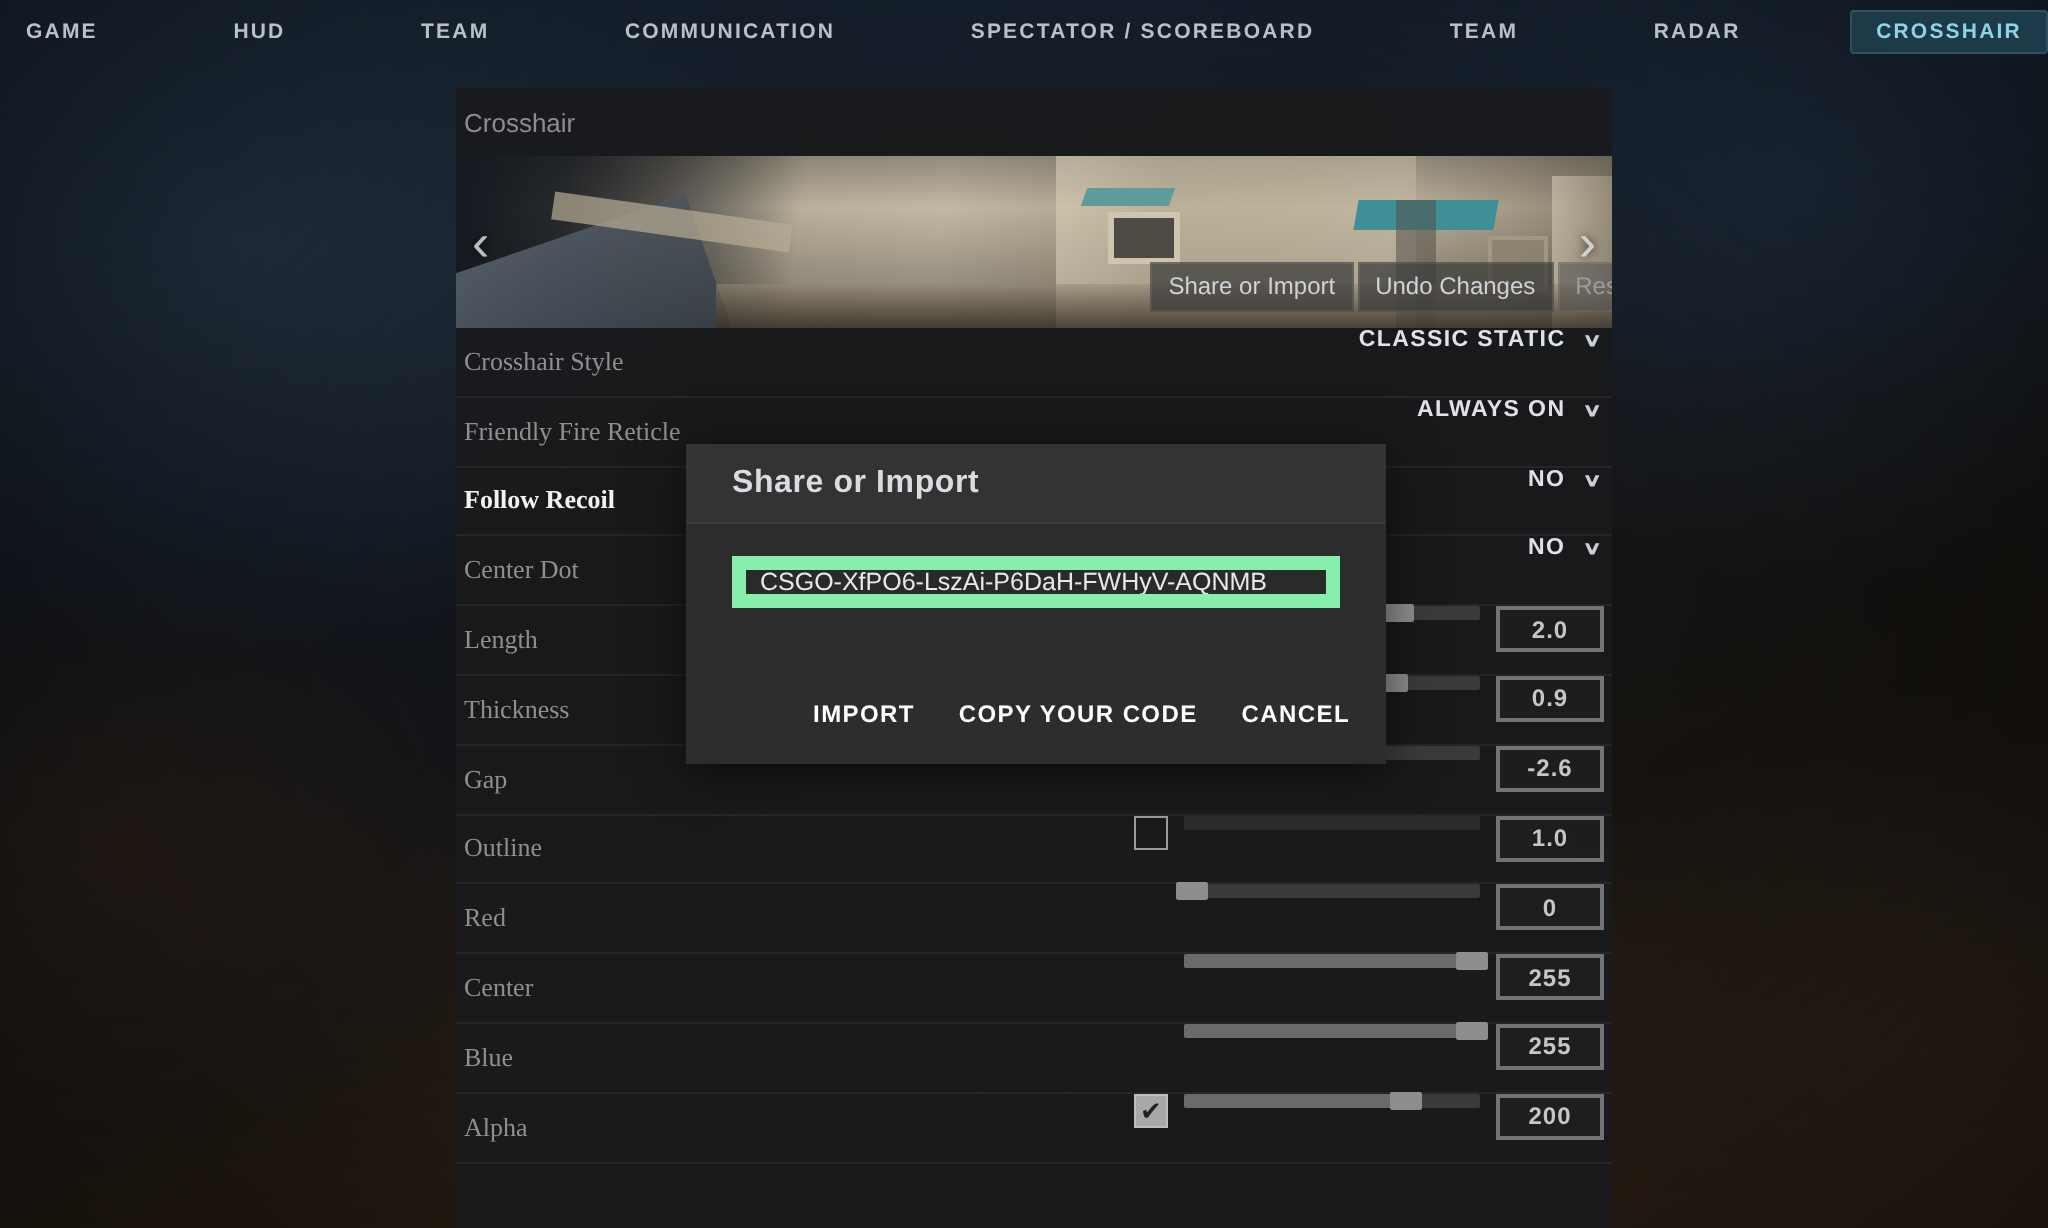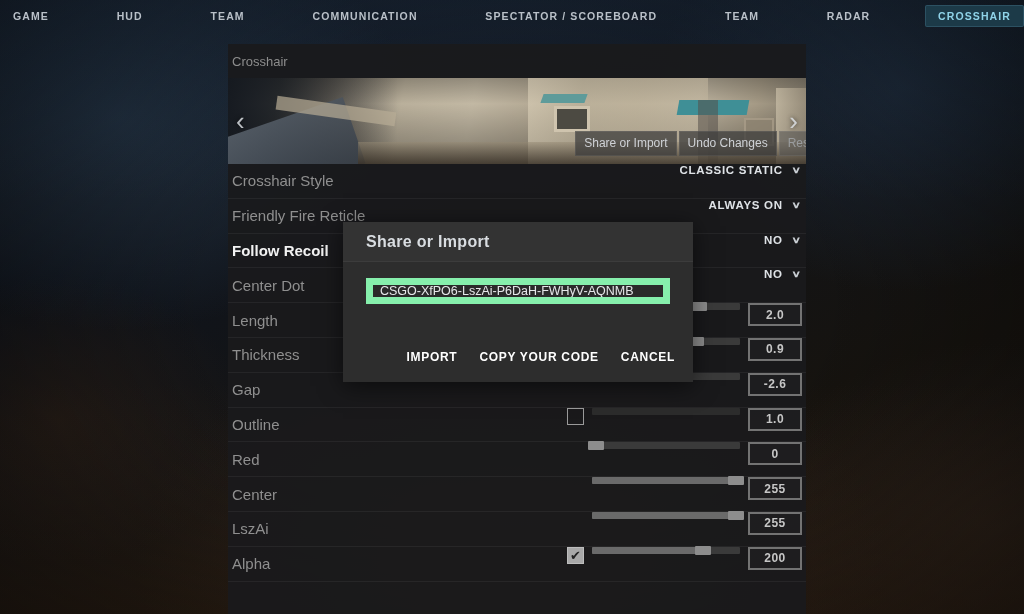--- a/index.html
+++ b/index.html
@@ -169,23 +169,24 @@
   
   .rows { padding: 0; }
   .row {
     position: relative;
     height: 34.8px;
     display: flex; align-items: center;
     border-bottom: 1px solid rgba(255,255,255,0.055);
     padding: 0 4px;
   }
   .row-label {
-    font-size: 15px;
+    font-size: 13px;
     color: #8f8f8f;
     flex: 0 0 300px;
+    font-family: Liberation Serif, serif;
   }
   .row.hl .row-label { color: #f2f2f2; font-weight: 700; }
 
   .row-right {
     margin-left: auto;
     display: flex; align-items: flex-start; gap: 8px;
     height: 100%;
   }
 
   .dropdown {
@@ -419,21 +420,21 @@
           <div class="row-right">
             <div class="spacer-cb"></div>
             <div class="slider">
               <div class="fill" style="width: 97%;"></div>
               <div class="knob" style="left: 97%;"></div>
             </div>
             <div class="valbox">255</div>
           </div>
         </div>
         <div class="row">
-          <div class="row-label">LszAi</div>
+          <div class="row-label">Blue</div>
           <div class="row-right">
             <div class="spacer-cb"></div>
             <div class="slider">
               <div class="fill" style="width: 97%;"></div>
               <div class="knob" style="left: 97%;"></div>
             </div>
             <div class="valbox">255</div>
           </div>
         </div>
         <div class="row">

